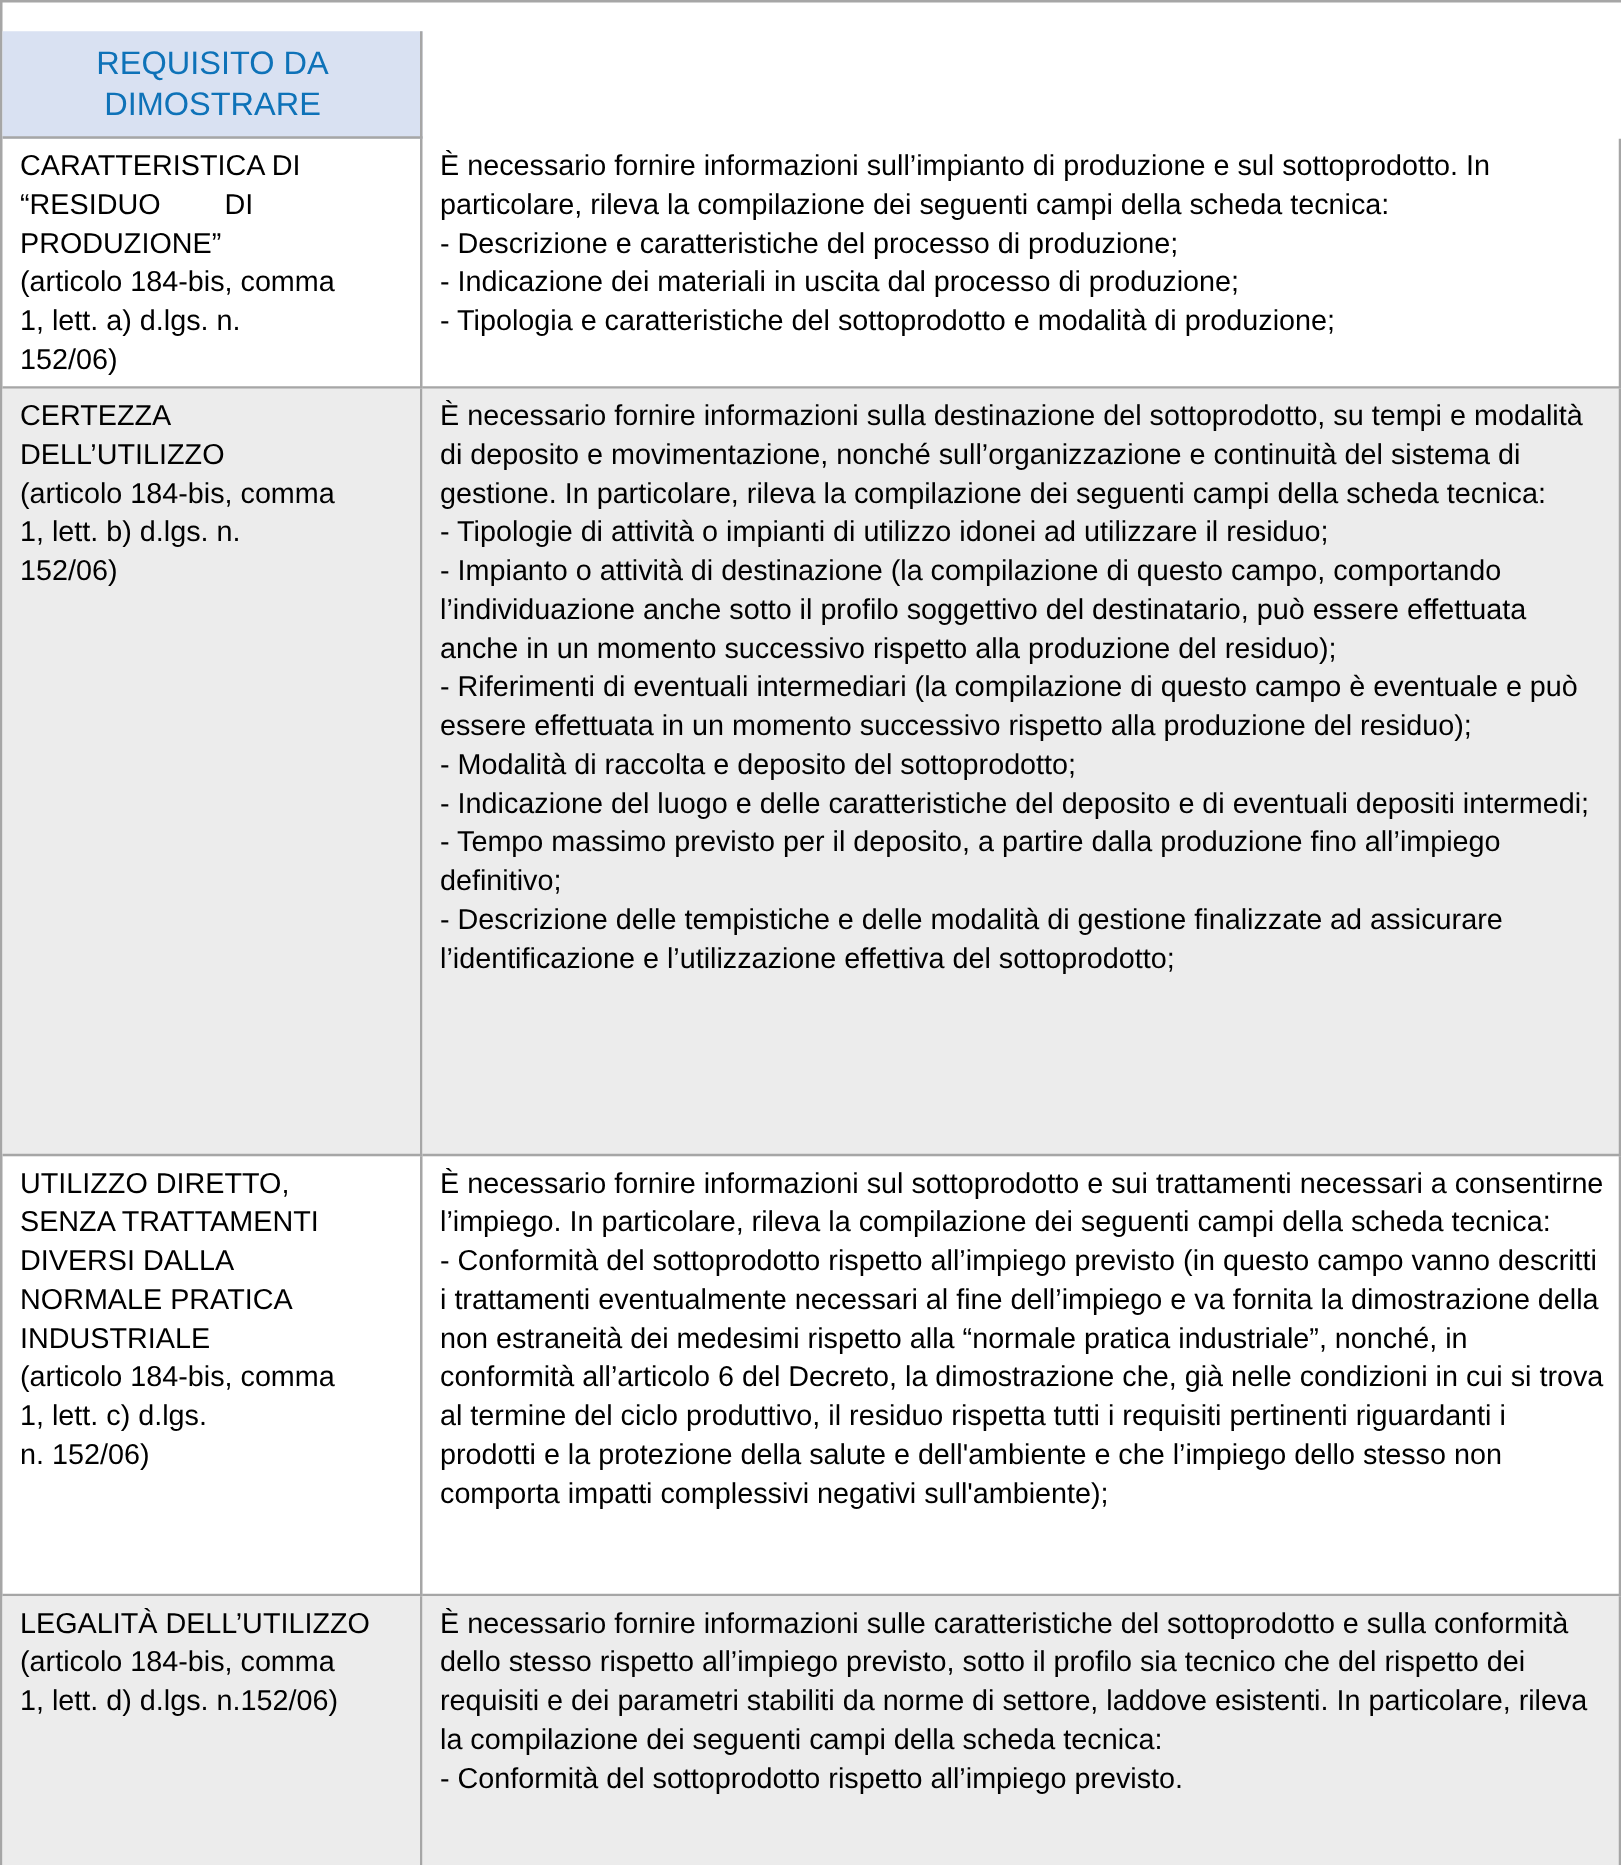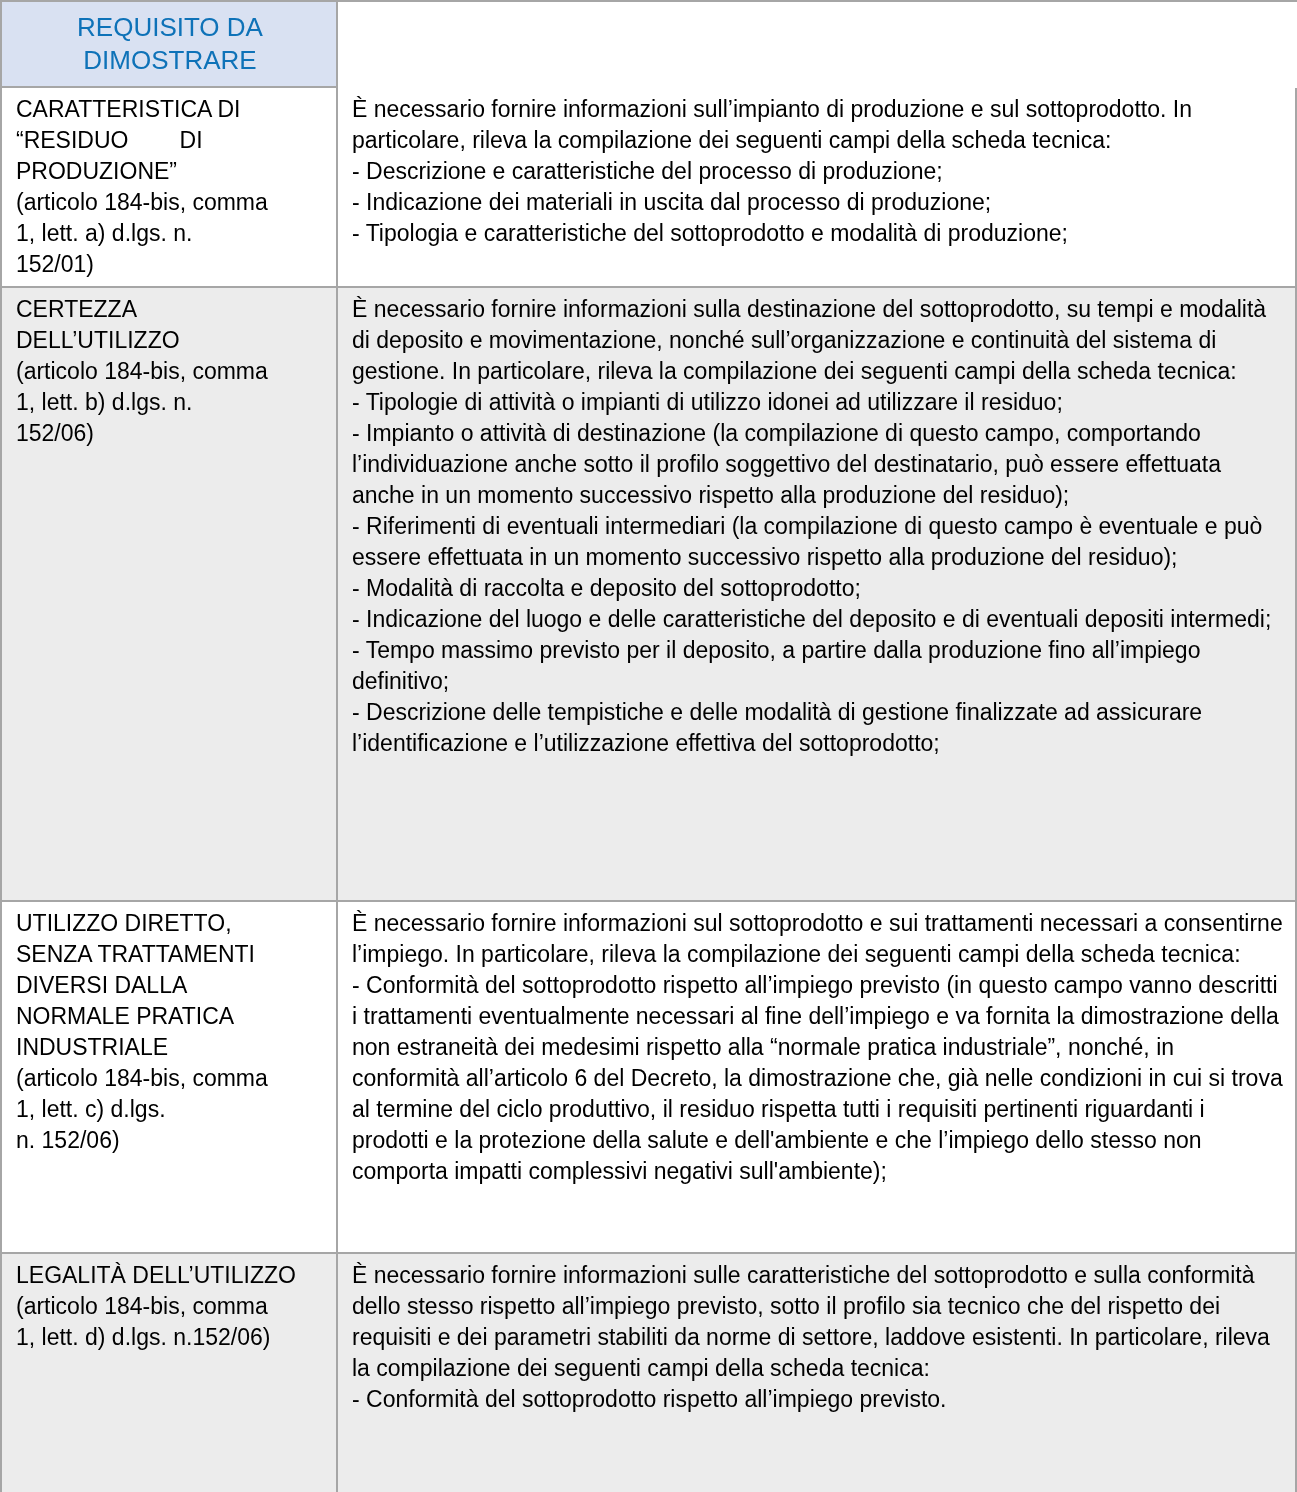--- a/index.html
+++ b/index.html
@@ -35,20 +35,21 @@
     overflow:hidden;
   }
   .header-row .cell{
     background:var(--header-bg);
     color:var(--header-text);
     font-size:26px;
     line-height:33px;
     text-align:center;
     padding-top:9px;
     min-height:86px;
+    margin-top:23px;
   }
   .row-1 .cell{min-height:195px;}
   .row-2 .cell{min-height:614px;}
   .row-3 .cell{min-height:352px;}
   .row-4 .cell{min-height:243px;}
   .row-alt .cell{background:var(--row-alt-bg);}
 </style>
 </head>
 <body>
 
@@ -58,21 +59,21 @@
     <div class="cell">REQUISITO DA
 DIMOSTRARE</div>
   </div>
 
   <div class="row row-1">
     <div class="cell">CARATTERISTICA DI
 “RESIDUO        DI
 PRODUZIONE”
 (articolo 184-bis, comma
 1, lett. a) d.lgs. n.
-152/01)</div>
+152/06)</div>
     <div class="cell">È necessario fornire informazioni sull’impianto di produzione e sul sottoprodotto. In particolare, rileva la compilazione dei seguenti campi della scheda tecnica:
 - Descrizione e caratteristiche del processo di produzione;
 - Indicazione dei materiali in uscita dal processo di produzione;
 - Tipologia e caratteristiche del sottoprodotto e modalità di produzione;</div>
   </div>
 
   <div class="row row-2 row-alt">
     <div class="cell">CERTEZZA
 DELL’UTILIZZO
 (articolo 184-bis, comma

